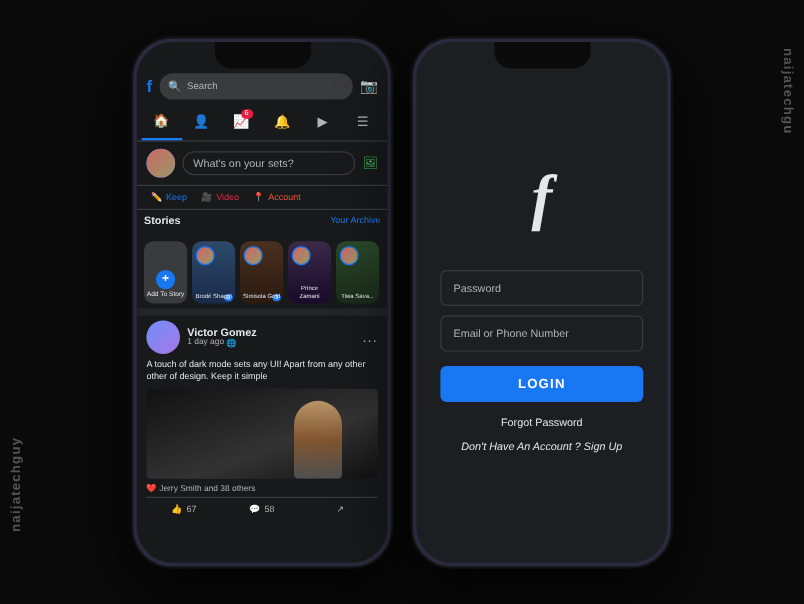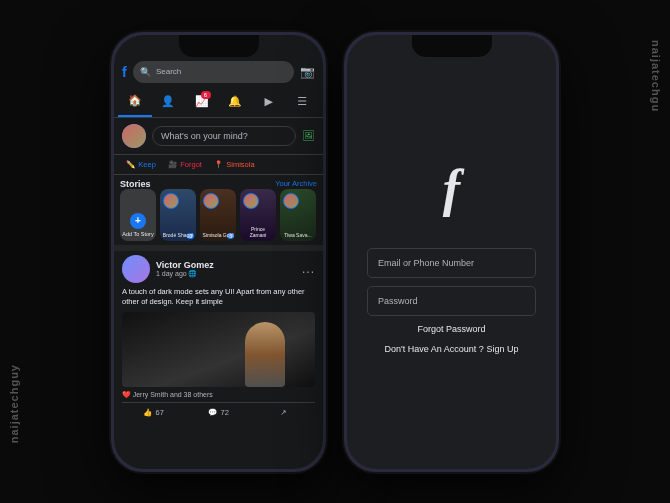--- a/index.html
+++ b/index.html
@@ -227,21 +227,21 @@
 
     
     .stories-section {
       padding: 4px 6px;
     }
 
     .stories-header {
       display: flex;
       justify-content: space-between;
       align-items: center;
-      margin-bottom: 0;
+      margin-bottom: 12px;
     }
 
     .stories-title {
       font-size: 9px;
       font-weight: bold;
       color: #e4e6eb;
     }
 
     .your-archive {
       font-size: 7.5px;
@@ -505,20 +505,21 @@
       font-size: 9px;
       color: #e4e6eb;
       margin-bottom: 10px;
       cursor: pointer;
     }
 
     .sign-up-link {
       font-size: 9px;
       color: #e4e6eb;
       cursor: pointer;
+      font-style: italic;
     }
   </style>
 </head>
 <body>
 
 <div class="watermark-left">naijatechguy</div>
 <div class="watermark-right">naijatechgu</div>
 
 <div class="phones-container">
 
@@ -544,36 +545,36 @@
           </div>
           <div class="fb-nav-item">🔔</div>
           <div class="fb-nav-item">▶</div>
           <div class="fb-nav-item">☰</div>
         </div>
 
         <div class="fb-post-bar">
           <div class="avatar-sm">
             <div class="avatar-img"></div>
           </div>
-          <div class="whats-on-mind">What's on your mind?</div>
+          <div class="whats-on-mind">What's on your sets?</div>
           <span class="photo-icon-btn">🖼</span>
         </div>
 
         <div class="fb-action-bar">
           <div class="action-btn-sm text-btn">
             <span>✏️</span>
             <span>Keep</span>
           </div>
           <div class="action-btn-sm video-btn">
             <span>🎥</span>
-            <span>Forgot</span>
+            <span>Video</span>
           </div>
           <div class="action-btn-sm location-btn">
             <span>📍</span>
-            <span>Simisola</span>
+            <span>Account</span>
           </div>
         </div>
 
         <div class="stories-section">
           <div class="stories-header">
             <span class="stories-title">Stories</span>
             <span class="your-archive">Your Archive</span>
           </div>
           <div class="stories-row">
 
@@ -628,42 +629,43 @@
             <span class="reactions-left">❤️ Jerry Smith and 38 others</span>
             <span class="reactions-right"></span>
           </div>
           <div class="post-actions">
             <div class="post-action-btn">
               <span>👍</span>
               <span>67</span>
             </div>
             <div class="post-action-btn">
               <span>💬</span>
-              <span>72</span>
+              <span>58</span>
             </div>
             <div class="post-action-btn">
               <span>↗</span>
             </div>
           </div>
         </div>
 
       </div>
     </div>
   </div>
 
   <div class="phone">
     <div class="phone-screen">
       <div class="fb-login">
 
         <div class="fb-logo-large">f</div>
 
+        <input class="login-input" type="password" placeholder="Password" style="">
+
         <input class="login-input" type="text" placeholder="Email or Phone Number" style="">
 
-        <input class="login-input" type="password" placeholder="Password" style="">
-
+        <button class="login-btn">LOGIN</button>
 
         <div class="forgot-password">Forgot Password</div>
 
         <div class="sign-up-link">Don't Have An Account ? Sign Up</div>
 
       </div>
     </div>
   </div>
 
 </div>

